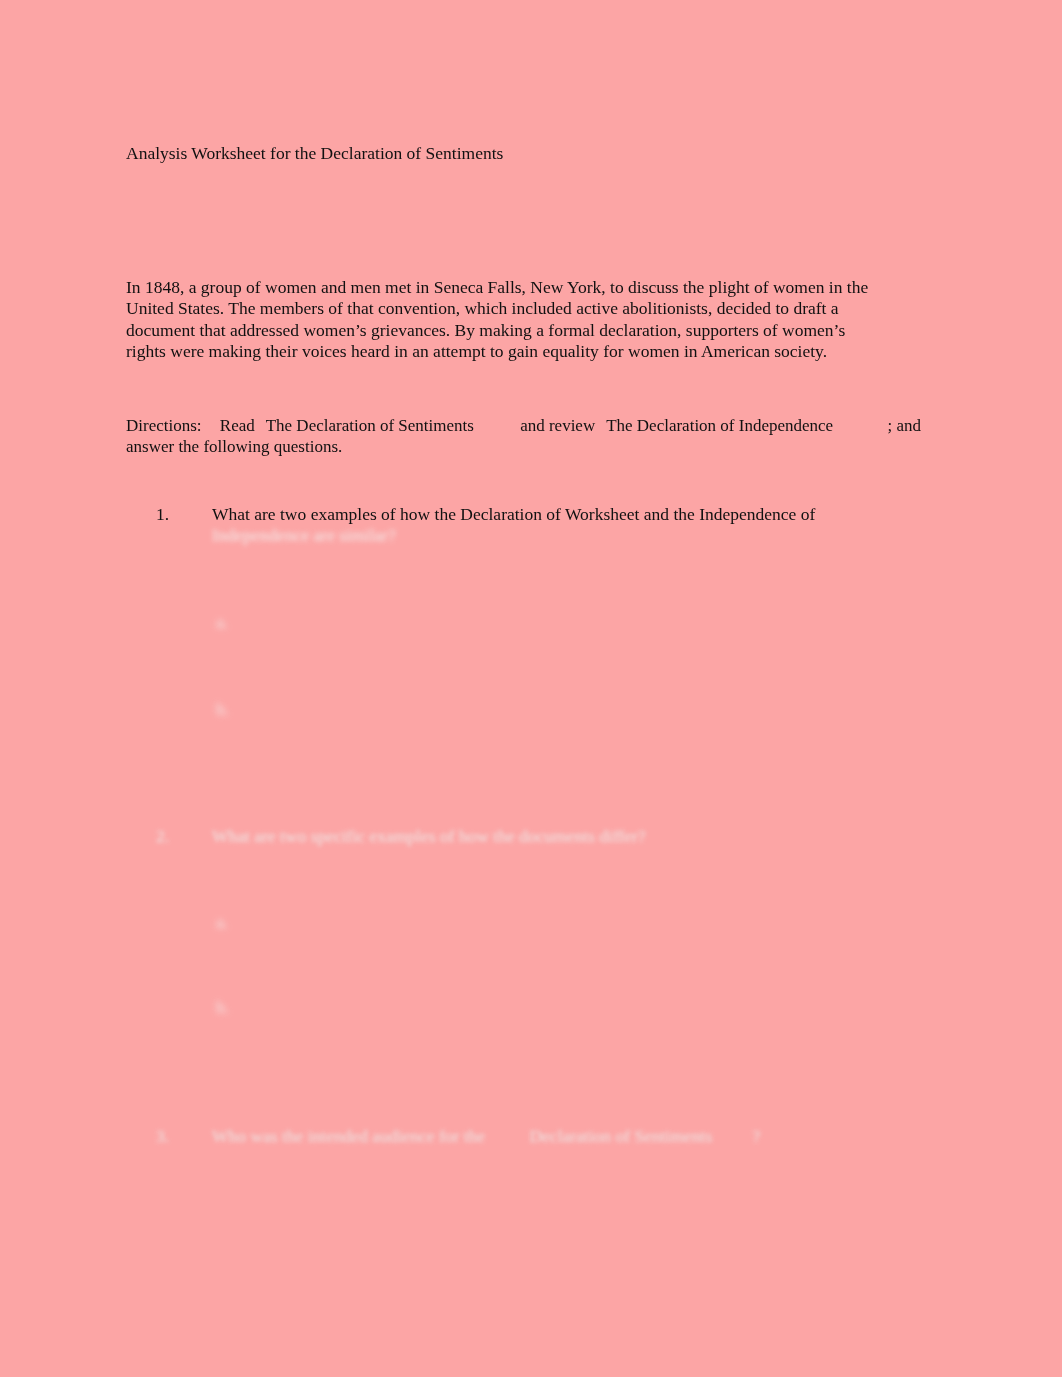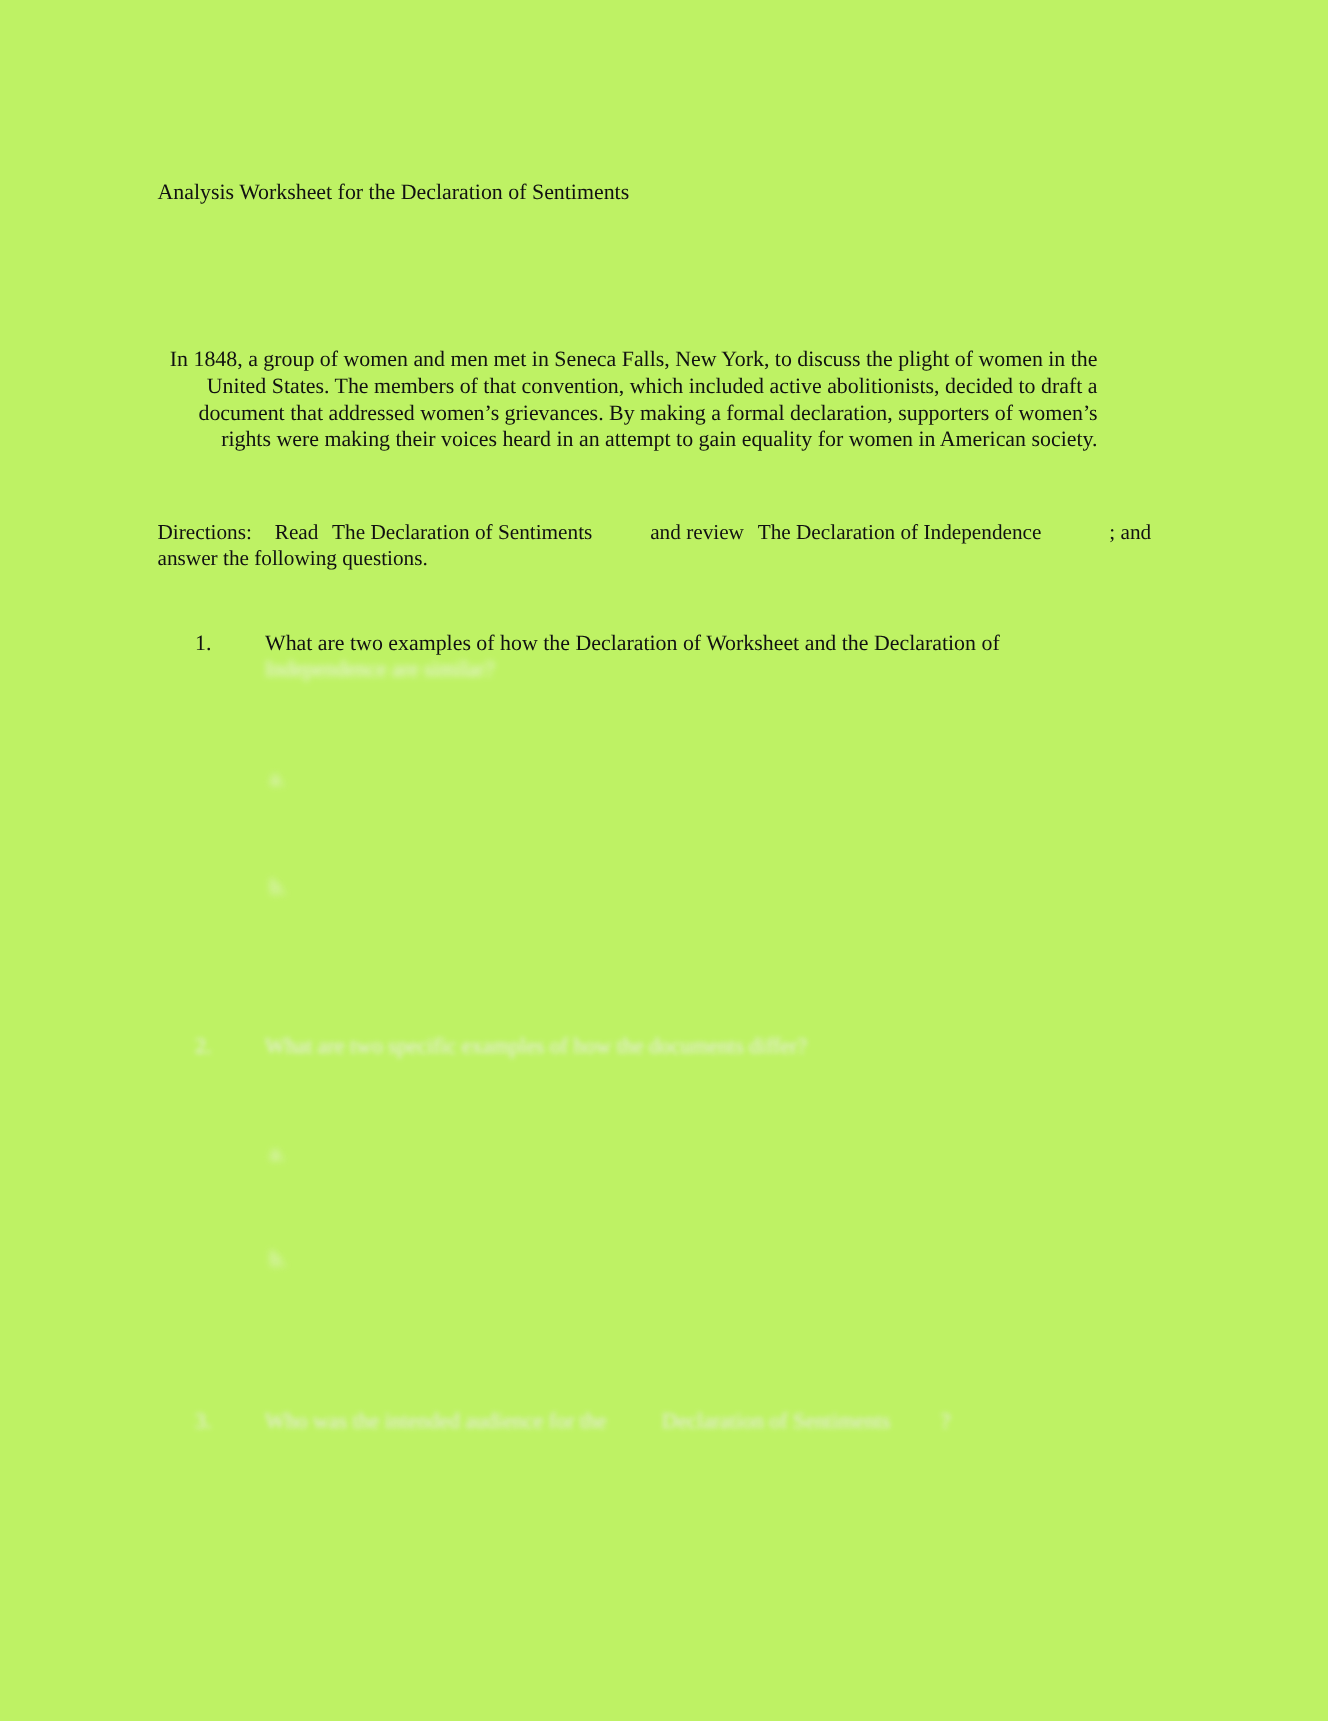--- a/index.html
+++ b/index.html
@@ -12,21 +12,21 @@
     height: 1377px;
     position: relative;
     font-family: "Liberation Serif", "DejaVu Serif", serif;
     color: #000000;
     overflow: hidden;
   }
 
   .page {
     position: absolute;
     inset: 0;
-    background: #bef264;
+    background: #fca5a5;
   }
 
   
   .doc-title {
     position: absolute;
     left: 126px;
     top: 142px;
     font-size: 17.5px;
     line-height: 22px;
     white-space: nowrap;
@@ -34,21 +34,21 @@
   }
 
   .intro {
     position: absolute;
     left: 126px;
     top: 229px;
     width: 752px;
     font-size: 17.5px;
     line-height: 21.3px;
     color: #111111;
-    text-align: right;
+    text-align: left;
     margin-top: 48px;
   }
 
   .directions {
     position: absolute;
     left: 126px;
     top: 398px;
     width: 820px;
     font-size: 17px;
     line-height: 21.3px;
@@ -136,21 +136,21 @@
     <span>;</span>
     <span>and answer the following questions.</span>
   </p>
 
   <div class="question" id="question-1">
     <span class="q-num">1.</span>
     <span class="q-body">
       <span>What are two examples of how the</span><span class="sp"></span><span class="sp"></span>
       <span>Declaration of Worksheet</span><span class="gap-c"></span>
       <span>and the</span><span class="sp"></span>
-      <span>Declaration of</span>
+      <span>Independence of</span>
       <span class="q-line-2">
         <span>Independence</span><span class="gap-d"></span>
         <span>are similar?</span>
       </span>
     </span>
   </div>
 
   <div class="sub-item" id="q1-sub-a">
     <span>a.</span>
   </div>

